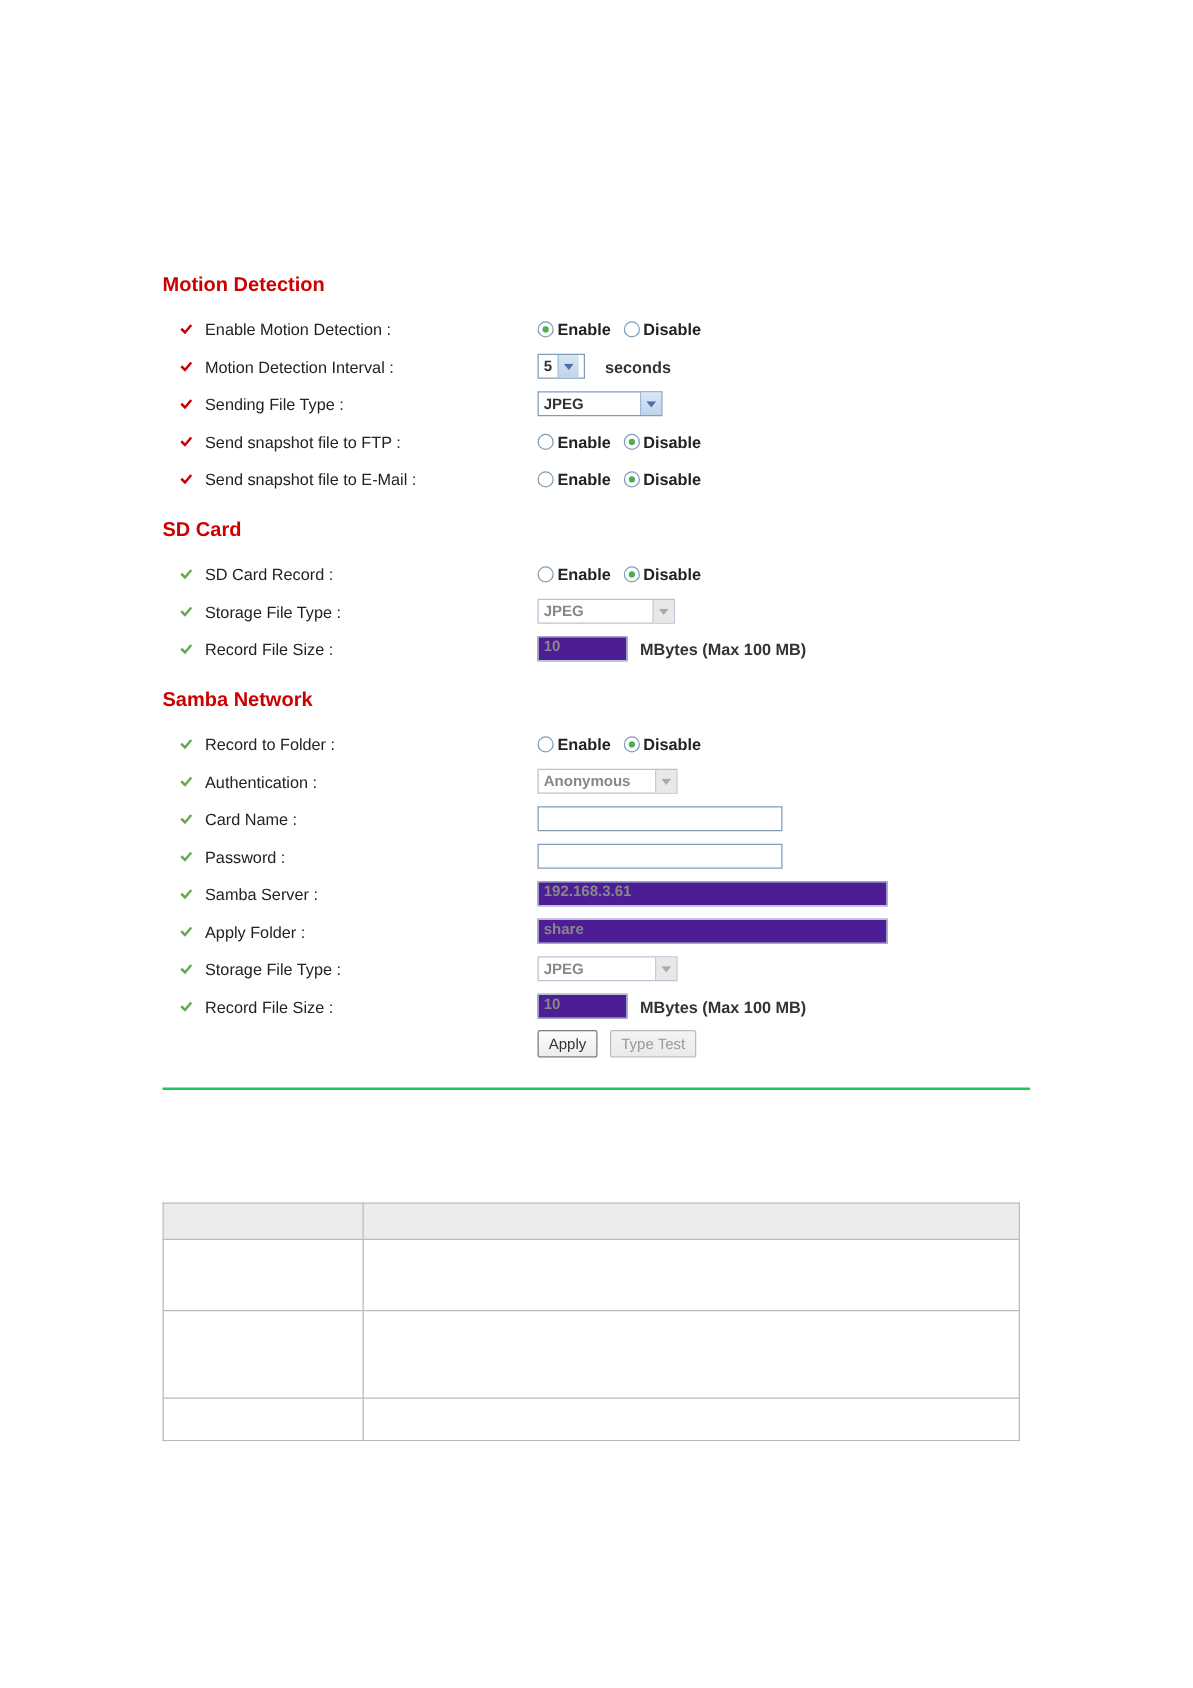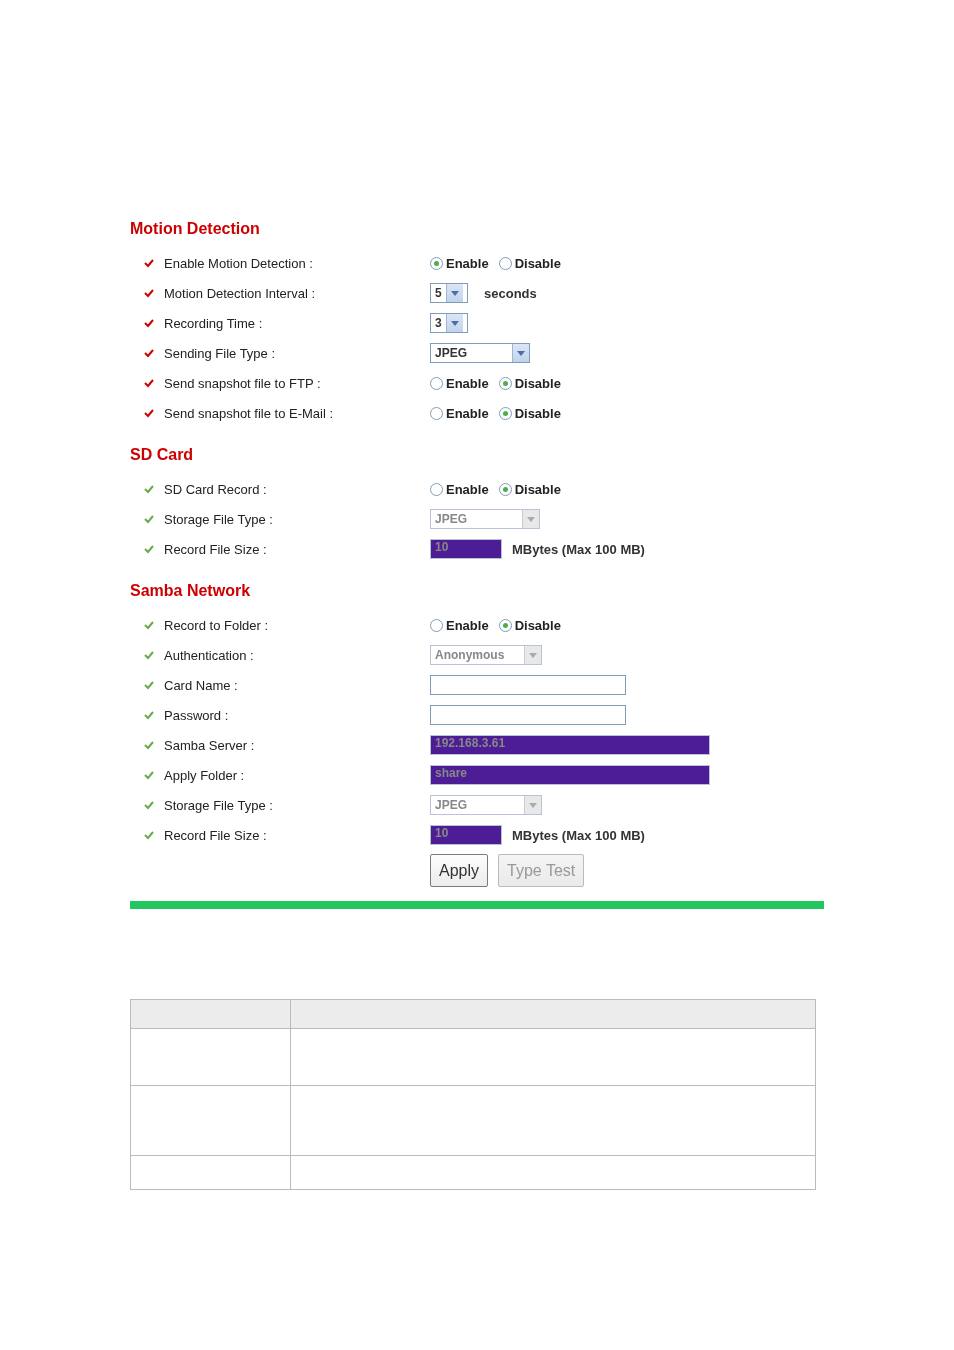--- a/index.html
+++ b/index.html
@@ -7,22 +7,22 @@
     margin: 0;
     padding: 0;
     font-family: Arial, Helvetica, sans-serif;
     font-size: 13px;
     color: #333;
     background: #fff;
     width: 954px;
   }
   .panel {
     margin: 220px 130px 0 130px;
-    border-bottom: 8px solid #22c55e;
-    padding-bottom: 14px;
+    border-bottom: 2px solid #22c55e;
+    padding-bottom: 24px;
   }
   .section-title {
     color: #cc0000;
     font-weight: bold;
     font-size: 16px;
     margin: 18px 0 10px 0;
   }
   .row {
     display: flex;
     align-items: center;
@@ -109,23 +109,23 @@
     height: 20px;
     padding: 0 4px;
     font-size: 12px;
     background: #fff;
   }
   .text-input.disabled { color:#888; background:#4c1d95; border-color:#b8c4d4;}
 
   .btn {
     border: 1px solid #7a7a7a;
     background: linear-gradient(#fdfdfd,#ececec);
-    height: 33px;
+    height: 22px;
     padding: 0 8px;
-    font-size: 16px;
+    font-size: 12px;
     display: inline-flex;
     align-items: center;
     border-radius: 2px;
   }
   .btn.disabled { color:#999; border-color:#bbb; background:linear-gradient(#f4f4f4,#eaeaea);}
 
   .button-row {
     padding-left: 300px;
     display: flex;
     gap: 10px;
@@ -192,40 +192,20 @@
         <span class="select-arrow">
             <svg viewBox="0 0 8 5">
               <polygon points="0,0 8,0 4,5" fill="#4a6ea9"></polygon>
             </svg>
           </span>
       </div>
       <span style="margin-left:12px">seconds</span>
     </div>
   </div>
 
-  <div class="row">
-    <div class="label-col">
-      <span class="bullet">
-          <svg viewBox="0 0 10 10">
-            <polyline points="1,5 4,8 9,2" stroke="#cc0000" stroke-width="2" fill="none"></polyline>
-          </svg>
-        </span>
-      <span class="field-label">Recording Time :</span>
-    </div>
-    <div class="ctrl-col">
-      <div class="select" style="width:38px">
-        <span class="select-text">3</span>
-        <span class="select-arrow">
-            <svg viewBox="0 0 8 5">
-              <polygon points="0,0 8,0 4,5" fill="#4a6ea9"></polygon>
-            </svg>
-          </span>
-      </div>
-    </div>
-  </div>
 
   <div class="row">
     <div class="label-col">
       <span class="bullet">
           <svg viewBox="0 0 10 10">
             <polyline points="1,5 4,8 9,2" stroke="#cc0000" stroke-width="2" fill="none"></polyline>
           </svg>
         </span>
       <span class="field-label">Sending File Type :</span>
     </div>

